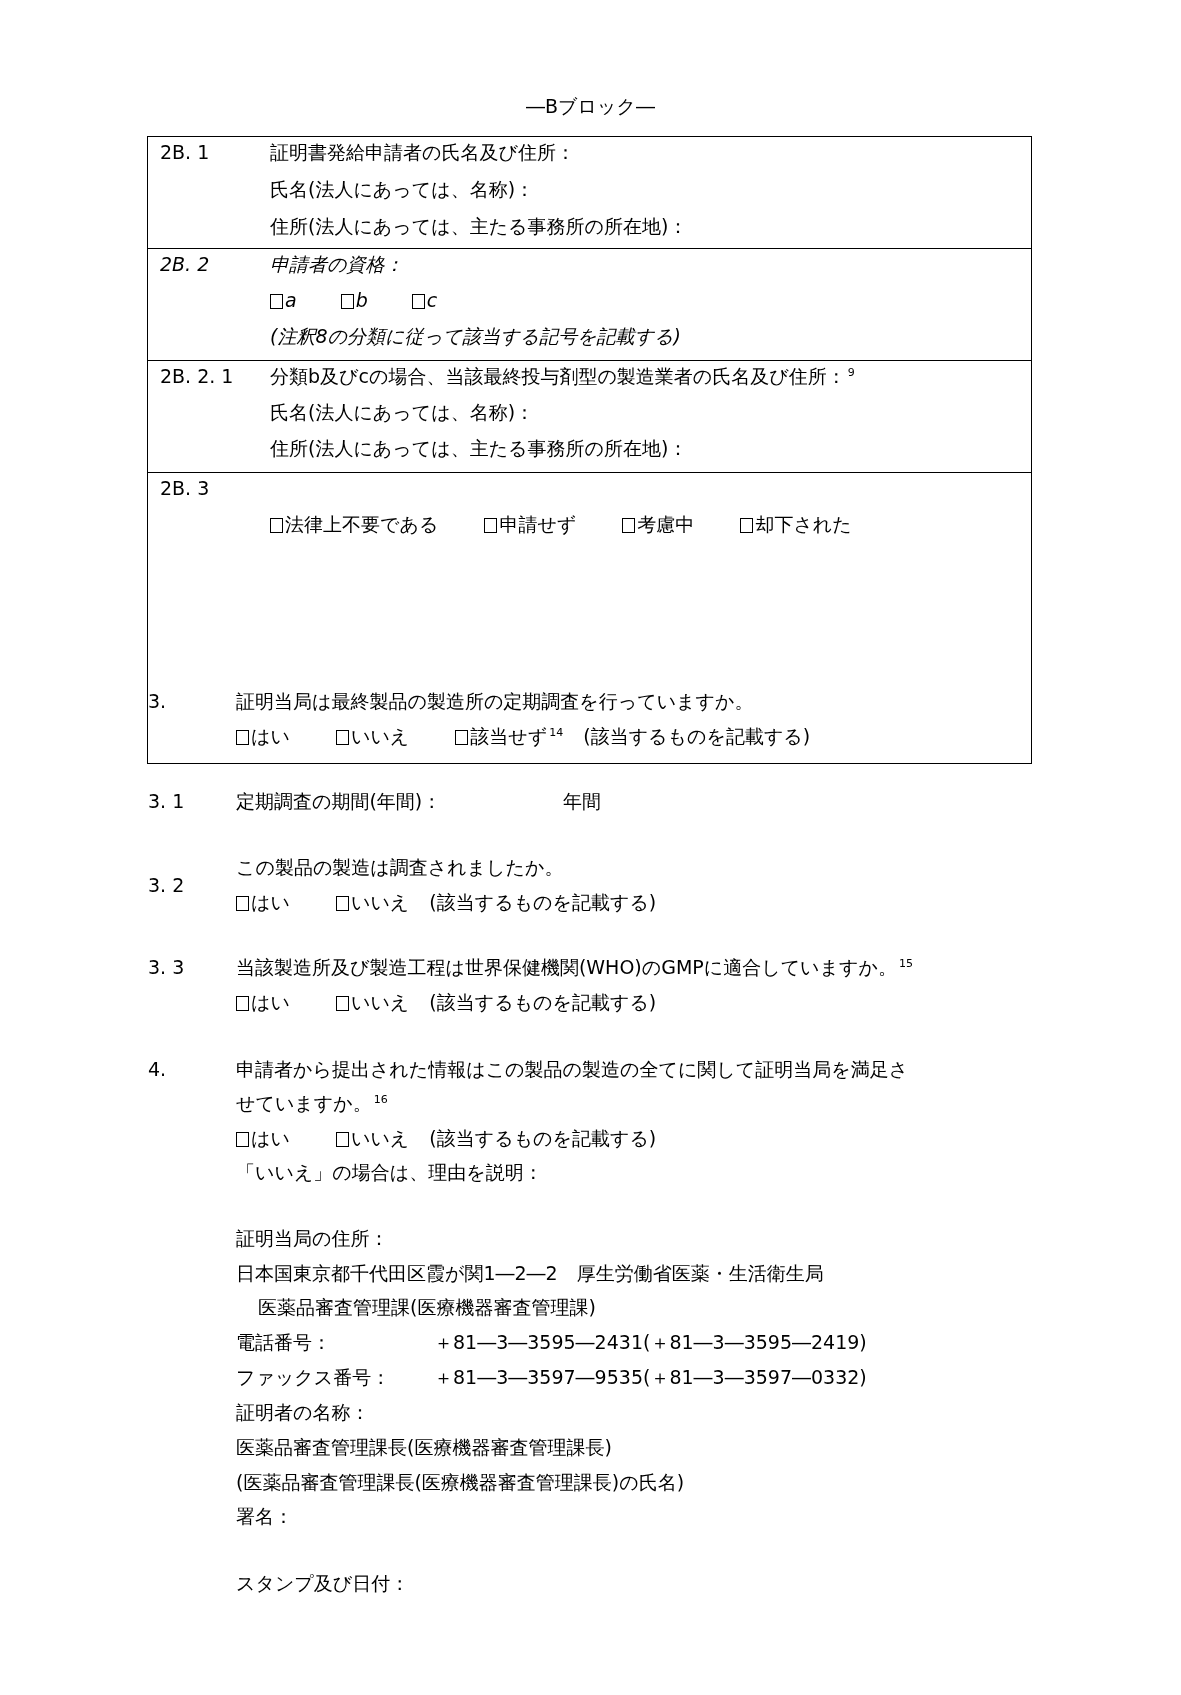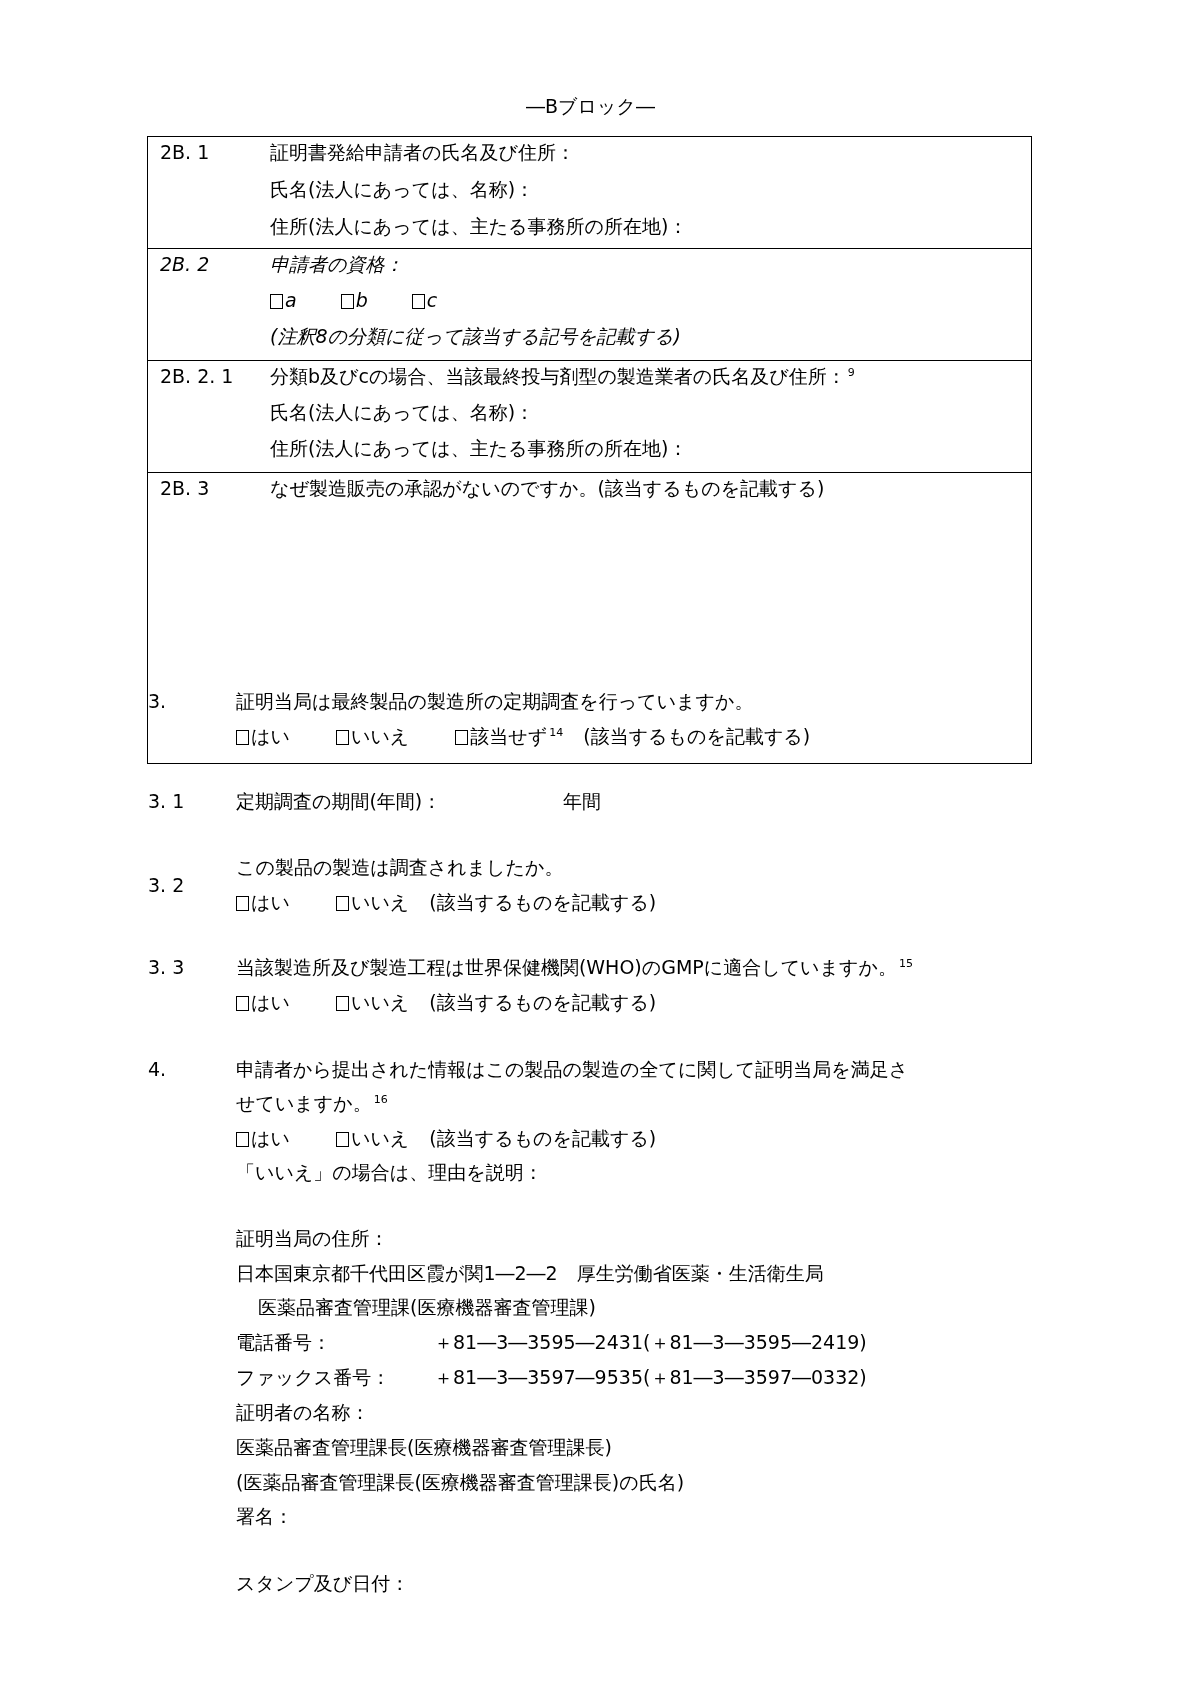--- a/index.html
+++ b/index.html
@@ -46,21 +46,26 @@
 
   <div class="row" style="top:223px; height:112px;">
     <span class="abs num" style="top:7px;">2B. 2. 1</span>
     <span class="abs txt" style="top:7px;"><span>分類b及びcの場合、当該最終投与剤型の製造業者の氏名及び住所：</span><span class="sup">9</span></span>
     <span class="abs txt" style="top:43px;">氏名(法人にあっては、名称)：</span>
     <span class="abs txt" style="top:79px;">住所(法人にあっては、主たる事務所の所在地)：</span>
   </div>
 
   <div class="row" style="top:335px; height:78px;">
     <span class="abs num" style="top:7px;">2B. 3</span>
-    <span class="abs txt" style="top:7px;">なぜ製造販売の承認がないのですか。(該当するものを記載する)</span>
+    <span class="abs txt" style="top:43px;">
+      <span class="opt"><span class="cb"></span><span>法律上不要である</span></span>
+      <span class="opt" style="margin-left:40px;"><span class="cb"></span><span>申請せず</span></span>
+      <span class="opt" style="margin-left:40px;"><span class="cb"></span><span>考慮中</span></span>
+      <span class="opt" style="margin-left:40px;"><span class="cb"></span><span>却下された</span></span>
+    </span>
   </div>
 
 </div>
 
 <span class="abs" style="left:148px; top:692px;">3.</span>
 <span class="abs" style="left:236px; top:692px;">証明当局は最終製品の製造所の定期調査を行っていますか。</span>
 <span class="abs" style="left:236px; top:727px;">
   <span class="opt"><span class="cb"></span><span>はい</span></span>
   <span class="opt" style="margin-left:40px;"><span class="cb"></span><span>いいえ</span></span>
   <span class="opt" style="margin-left:40px;"><span class="cb"></span><span>該当せず</span><span class="sup">14</span></span>

